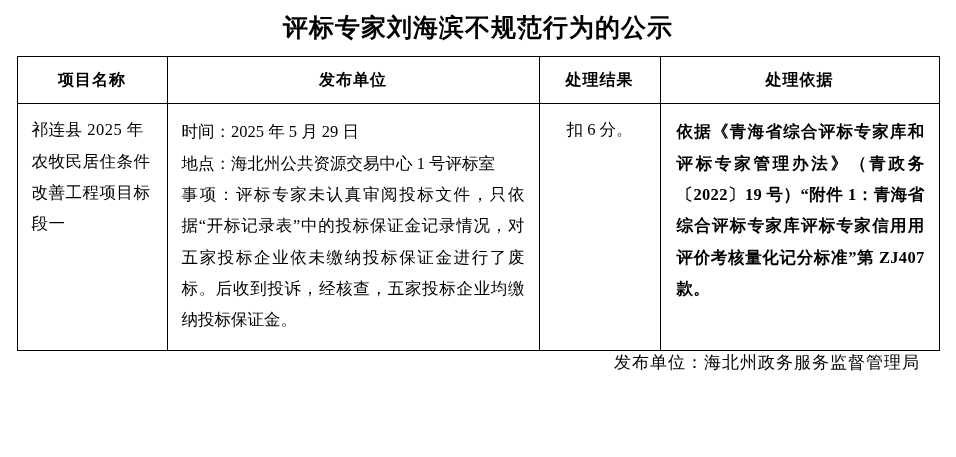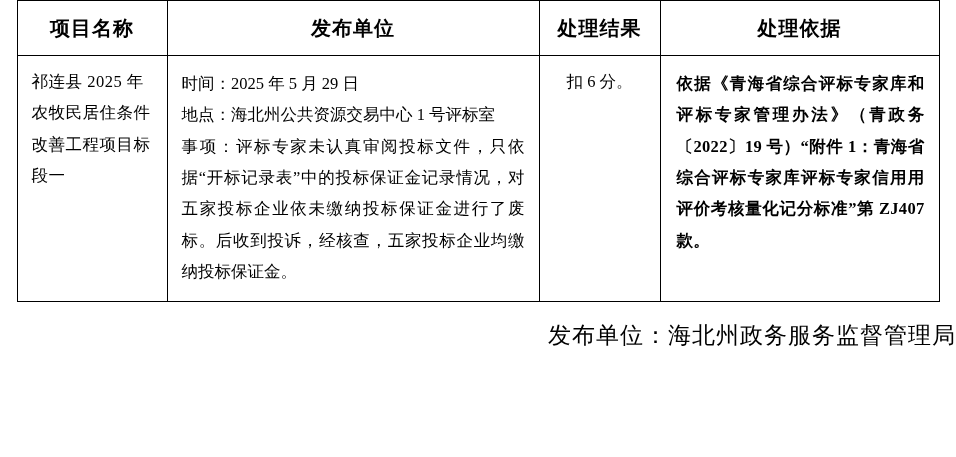--- a/index.html
+++ b/index.html
@@ -38,21 +38,21 @@
   table.notice-table th,
   table.notice-table td {
     border: 1px solid #000000;
     vertical-align: top;
     font-size: 16.5px;
     line-height: 1.9;
   }
   table.notice-table th {
     text-align: center;
     font-weight: bold;
-    font-size: 20px;
+    font-size: 16px;
     padding: 8px 4px;
     vertical-align: middle;
     letter-spacing: 1px;
   }
   .col-name   { width: 150px; }
   .col-detail { width: 372px; }
   .col-result { width: 121px; }
   .col-basis  { width: 279px; }
 
   td.cell-name {
@@ -73,32 +73,33 @@
   td.cell-basis {
     padding: 12px 14px 14px 16px;
     text-align: justify;
     letter-spacing: 0.3px;
     font-weight: bold;
   }
   .detail-line {
     display: block;
   }
   .footer {
-    margin-top: 18px;
     text-align: right;
-    font-size: 23px;
+    padding-right: 36px;
+    font-size: 17px;
     letter-spacing: 1px;
   }
   .footer .label { }
 </style>
 </head>
 <body>
 
 <div class="page">
 
+  <div class="doc-title">评标专家刘海滨不规范行为的公示</div>
 
   <table class="notice-table">
     <colgroup>
       <col class="col-name">
       <col class="col-detail">
       <col class="col-result">
       <col class="col-basis">
     </colgroup>
     <thead>
       <tr>

